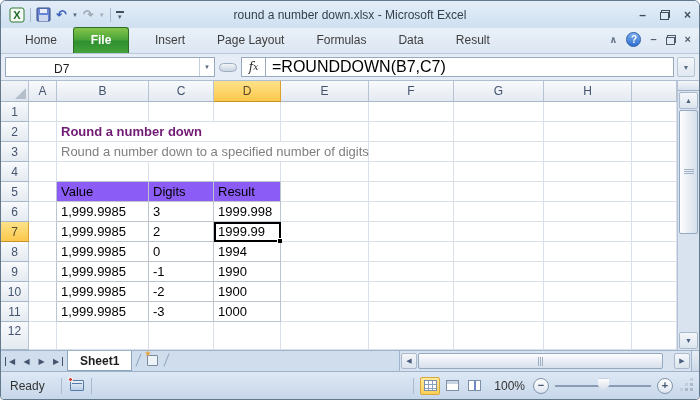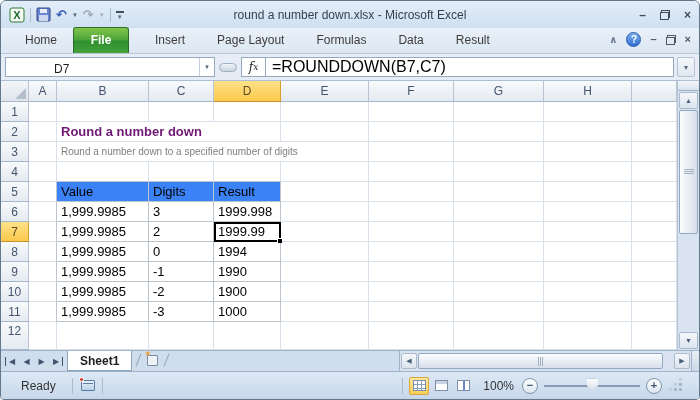--- a/index.html
+++ b/index.html
@@ -93,25 +93,25 @@
   }
   .corner { background:linear-gradient(#f2f5f8,#dfe6ee); position:relative; }
   .corner::after { content:""; position:absolute; right:2px; bottom:2px; border-style:solid; border-width:0 0 11px 11px; border-color:transparent transparent #b4bfcb transparent; }
   .ch.sel, .rh.sel {
     background:linear-gradient(#fee28a,#fbc84c);
     border-right:1px solid #d8a02c; border-bottom:1px solid #c8922a; color:#5a4c28;
   }
   td.c { border-right:1px solid #d9e0e9; border-bottom:1px solid #d9e0e9; font-size:13px; color:#000; padding:0 4px; overflow:visible; white-space:nowrap; }
   td.num { text-align:left; }
   td.tb { border-right:1px solid #bcc4cd; border-bottom:1px solid #bcc4cd; }
-  td.tbh { background:#3b82f6; }
+  td.tbh { background:#8b5cf6; }
   td.al { border-right:1px solid #bcc4cd; }   
   td.tt { border-bottom:1px solid #bcc4cd; }  
   td.title-cell { font-weight:bold; font-size:13px; color:#701a75; }
-  td.sub-cell { font-size:10px; color:#7f7f7f; }
+  td.sub-cell { font-size:13px; color:#7f7f7f; }
   td.selcell { position:relative; outline:2px solid #000; outline-offset:-2px; }
   .fill-handle { position:absolute; right:-2px; bottom:-2px; width:5px; height:5px; background:#000; border-left:1px solid #fff; border-top:1px solid #fff; z-index:3; }
 
   
   .v-scroll { flex:0 0 22px; background:#d9e3f0; border-left:1px solid #b4c3d6; display:flex; flex-direction:column; align-items:stretch; }
   .v-split { height:10px; background:linear-gradient(#f4f7fa,#d7e1ec); border-bottom:1px solid #9fb0c4; }
   .sb-btn { height:17px; background:linear-gradient(#f4f7fa,#dbe4ee); border:1px solid #aab9cc; border-radius:2px; margin:1px; display:flex; align-items:center; justify-content:center; font-size:7px; color:#4a607e; }
   .v-track { flex:1; position:relative; margin:0 1px; }
   .v-thumb { position:absolute; top:0; left:0; right:0; height:56%; background:linear-gradient(90deg,#fdfdfe,#d6dfeb); border:1px solid #93a9c2; border-radius:2px; display:flex; align-items:center; justify-content:center; }
   .grip-h { width:10px; height:5px; border-top:1px solid #9fb0c4; border-bottom:1px solid #9fb0c4; }
@@ -131,21 +131,21 @@
   .sheet-spacer { flex:1; }
   .h-scroll { width:292px; display:flex; align-items:center; border-left:1px solid #9fb3ca; background:#d9e3f0; padding:1px; }
   .h-btn { width:16px; height:16px; background:linear-gradient(#f4f7fa,#dbe4ee); border:1px solid #aab9cc; border-radius:2px; display:flex; align-items:center; justify-content:center; font-size:7px; color:#4a607e; }
   .h-track { flex:1; position:relative; height:16px; margin:0 1px; }
   .h-thumb { position:absolute; left:0; top:0; bottom:0; width:96%; background:linear-gradient(#fdfdfe,#d6dfeb); border:1px solid #93a9c2; border-radius:2px; display:flex; align-items:center; justify-content:center; }
   .grip-v { width:5px; height:9px; border-left:1px solid #9fb0c4; border-right:1px solid #9fb0c4; }
   .grip-v::after{ content:""; display:block; height:100%; margin-left:1px; border-left:1px solid #9fb0c4; }
   .tab-split { width:8px; background:linear-gradient(#e8eef5,#cdd9e8); border-left:1px solid #9fb3ca; }
 
   
-  .status-bar { flex:1; background:linear-gradient(#dde8f4,#c7d7ea); border-top:1px solid #9fb3ca; display:flex; align-items:center; padding:0 16px; }
+  .status-bar { flex:1; background:linear-gradient(#dde8f4,#c7d7ea); border-top:1px solid #9fb3ca; display:flex; align-items:center; padding:0 5px; }
   .status-mode { font-size:12px; color:#333; padding:0 10px 0 4px; }
   .s-sep { width:1px; height:16px; background:#aab9cc; margin:0 6px; }
   .macro-ic { width:17px; height:13px; position:relative; }
   .macro-ic .w { position:absolute; left:2px; top:1px; width:14px; height:11px; background:linear-gradient(#eaf1f8,#b9d0e8); border:1px solid #5a7ba6; border-radius:1px; }
   .macro-ic .w::after { content:""; position:absolute; left:1px; top:2px; right:1px; border-top:1px solid #5a7ba6; }
   .macro-ic .dot { position:absolute; left:0; top:-2px; width:5px; height:5px; border-radius:50%; background:#d23a2e; border:1px solid #fff; }
   .status-spacer { flex:1; }
   .view-btns { display:flex; align-items:center; gap:2px; margin-right:8px; }
   .vb { width:20px; height:18px; display:flex; align-items:center; justify-content:center; border:1px solid transparent; border-radius:2px; }
   .vb.active { background:linear-gradient(#fde79a,#f9cf57); border-color:#d7a83b; }

